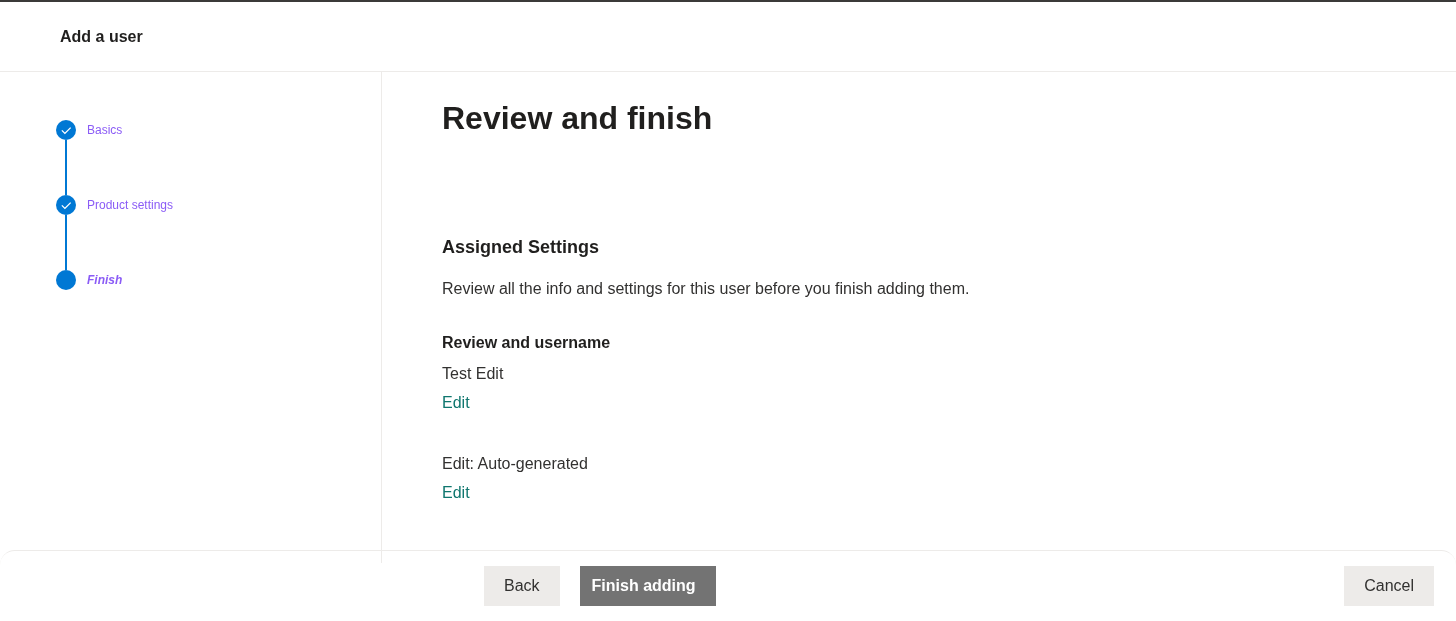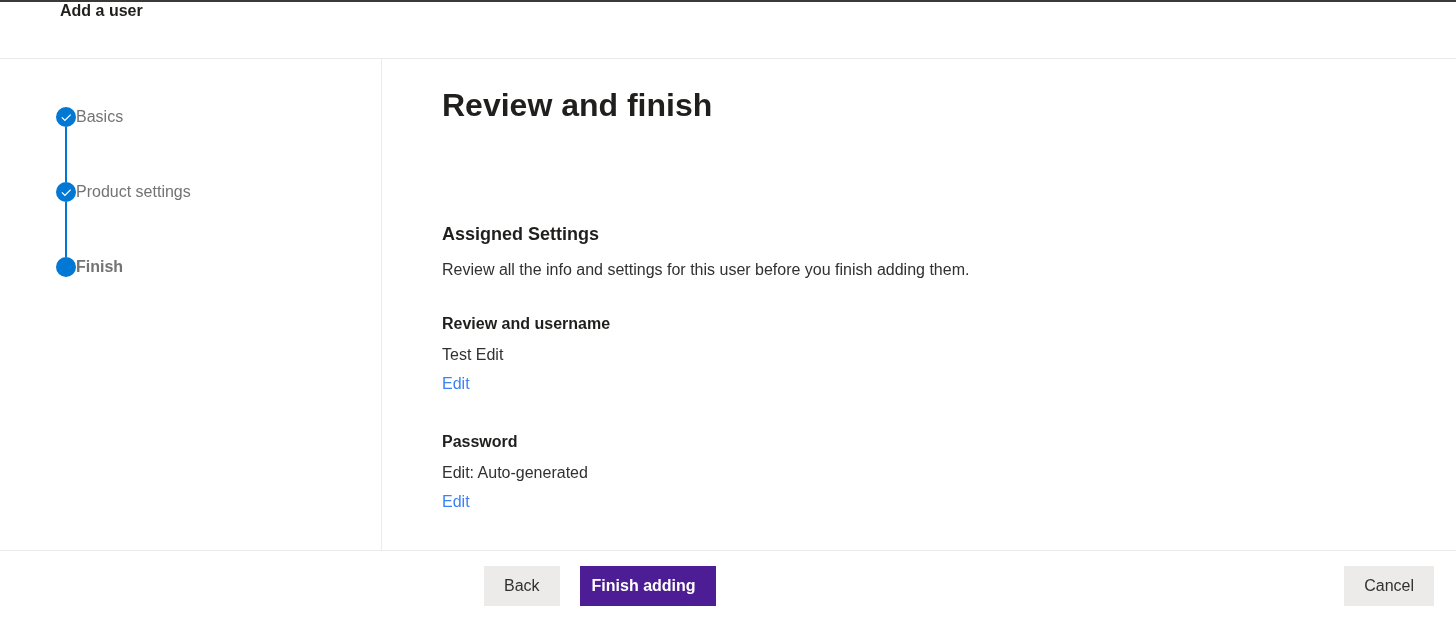--- a/index.html
+++ b/index.html
@@ -11,23 +11,24 @@
     width: 1456px;
     height: 621px;
     overflow: hidden;
     position: relative;
   }
   .topbar {
     height: 2px;
     background: #3b3a39;
   }
   .header {
-    height: 57px;
+    height: 70px;
     padding: 0 60px;
     display: flex;
+    align-items: center;
     border-bottom: 1px solid #edebe9;
   }
   .header h2 {
     font-size: 16px;
     font-weight: 600;
     color: #201f1e;
   }
   .body {
     display: flex;
     height: 491px;
@@ -60,43 +61,44 @@
   .step-icon svg { display: block; }
   .step-connector {
     position: absolute;
     left: 9px;
     top: 20px;
     width: 2px;
     height: 55px;
     background: #0078d4;
   }
   .step-label {
-    margin-left: 0;
-    font-size: 16px;
-    color: #737373;
+    margin-left: 11px;
+    font-size: 12px;
+    color: #8b5cf6;
   }
   .step.current .step-label {
     font-weight: 600;
+    font-style: italic;
   }
   .main {
     flex: 1;
     padding: 28px 45px 0 60px;
     overflow: auto;
   }
   .main h1 {
     font-size: 32px;
     font-weight: 700;
     color: #201f1e;
     margin-bottom: 100px;
   }
   .section-title {
     font-size: 18px;
     font-weight: 600;
     color: #201f1e;
-    margin-bottom: 16px;
+    margin-bottom: 22px;
   }
   .section-desc {
     font-size: 16px;
     color: #323130;
     margin-bottom: 36px;
   }
   .group { margin-bottom: 40px; }
   .group-title {
     font-size: 16px;
     font-weight: 600;
@@ -105,50 +107,51 @@
   }
   .group-line {
     font-size: 16px;
     color: #323130;
     line-height: 1.5;
   }
   .edit-link {
     display: inline-block;
     margin-top: 8px;
     font-size: 16px;
-    color: #3b82f6;
+    color: #0f766e;
     text-decoration: none;
     cursor: pointer;
   }
   .footer {
     position: absolute;
     bottom: 0;
     left: 0;
     right: 0;
     height: 71px;
     border-top: 1px solid #edebe9;
     display: flex;
     align-items: center;
     padding: 0 22px 0 484px;
+    border-radius: 15px;
   }
   .btn {
     height: 40px;
     padding: 0 20px;
     font-size: 16px;
     border: none;
     cursor: pointer;
     font-family: inherit;
     display: inline-flex;
     align-items: center;
     justify-content: center;
     background: #edebe9;
     color: #323130;
   }
   .btn.primary {
-    background: #4c1d95;
+    background: #737373;
     color: #fff;
     font-weight: 600;
     padding-left: 12px;
   }
   .btn + .btn { margin-left: 20px; }
   .footer .spacer { flex: 1; }
 </style>
 </head>
 <body>
 
@@ -196,21 +199,20 @@
     <div class="section-title">Assigned Settings</div>
     <div class="section-desc">Review all the info and settings for this user before you finish adding them.</div>
 
     <div class="group">
       <div class="group-title">Review and username</div>
       <div class="group-line">Test Edit</div>
       <a class="edit-link">Edit</a>
     </div>
 
     <div class="group">
-      <div class="group-title">Password</div>
       <div class="group-line">Edit: Auto-generated</div>
       <a class="edit-link">Edit</a>
     </div>
   </div>
 
 </div>
 
 <div class="footer">
   <button class="btn">Back</button>
   <button class="btn primary">Finish adding</button>

